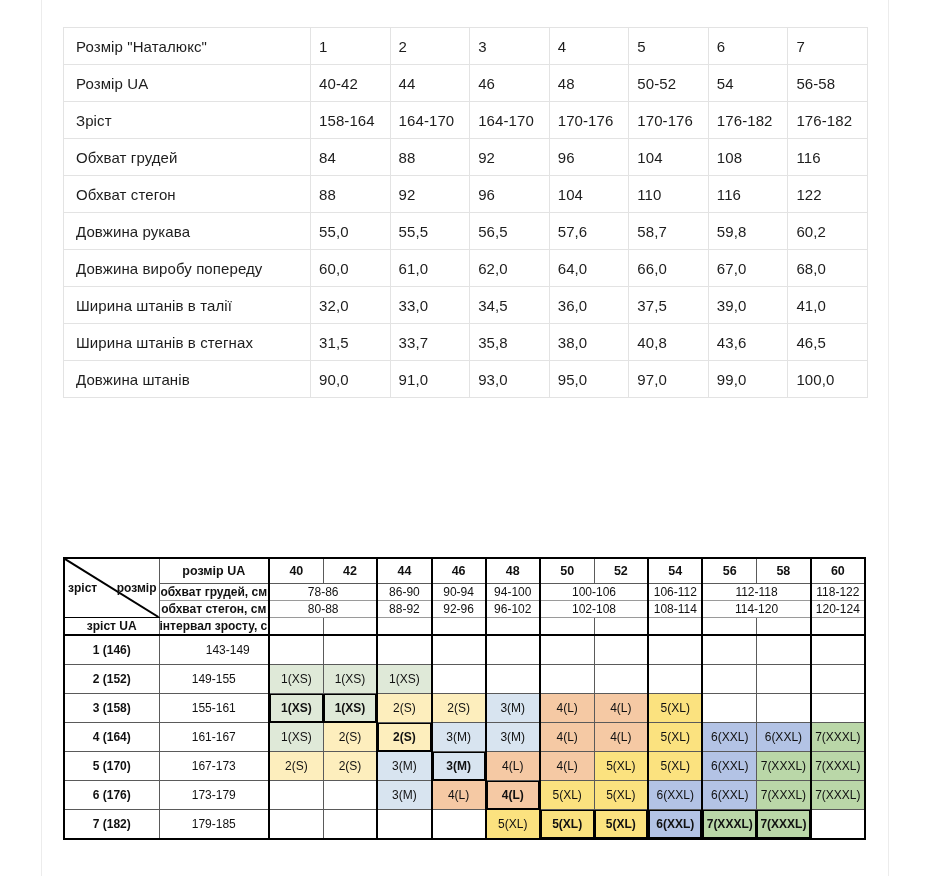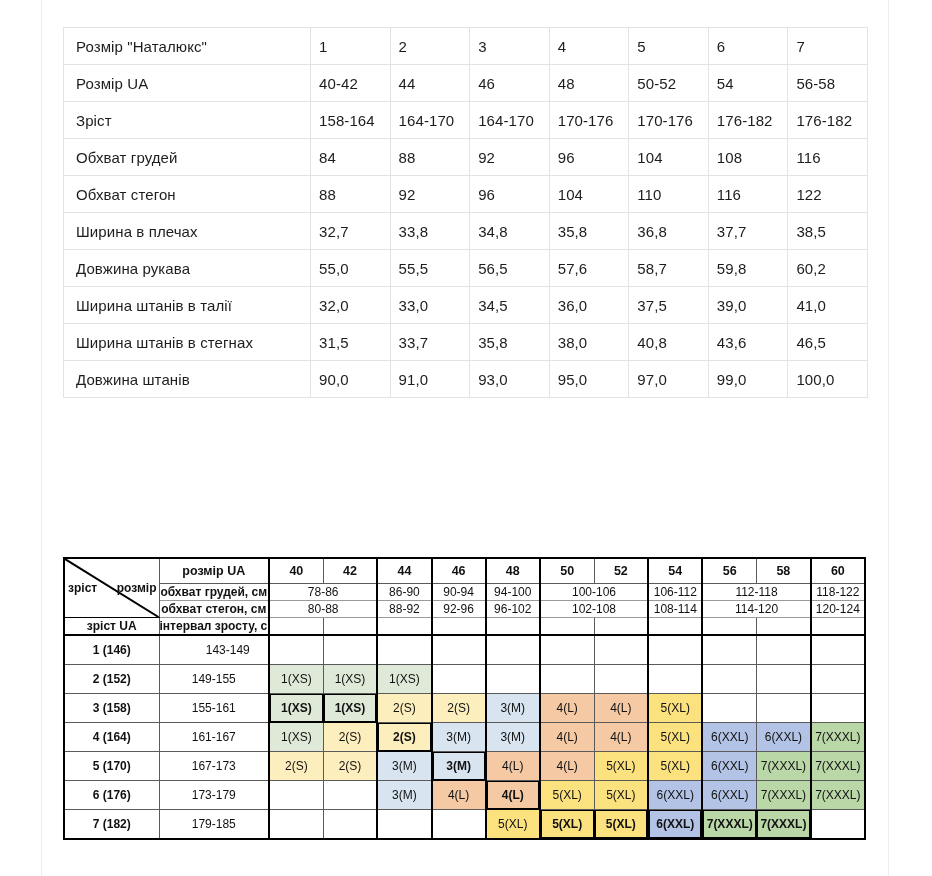--- a/index.html
+++ b/index.html
@@ -97,38 +97,38 @@
         <td class="lbl">Обхват стегон</td>
         <td>88</td>
         <td>92</td>
         <td>96</td>
         <td>104</td>
         <td>110</td>
         <td>116</td>
         <td>122</td>
       </tr>
       <tr>
-        <td class="lbl">Ширина в плечах</td>
-        <td>32,7</td>
-        <td>33,8</td>
-        <td>34,8</td>
-        <td>35,8</td>
-        <td>36,8</td>
-        <td>37,7</td>
-        <td>38,5</td>
-      </tr>
-      <tr>
         <td class="lbl">Довжина рукава</td>
         <td>55,0</td>
         <td>55,5</td>
         <td>56,5</td>
         <td>57,6</td>
         <td>58,7</td>
         <td>59,8</td>
         <td>60,2</td>
+      </tr>
+      <tr>
+        <td class="lbl">Довжина  виробу попереду</td>
+        <td>60,0</td>
+        <td>61,0</td>
+        <td>62,0</td>
+        <td>64,0</td>
+        <td>66,0</td>
+        <td>67,0</td>
+        <td>68,0</td>
       </tr>
       <tr>
         <td class="lbl">Ширина штанів в талії</td>
         <td>32,0</td>
         <td>33,0</td>
         <td>34,5</td>
         <td>36,0</td>
         <td>37,5</td>
         <td>39,0</td>
         <td>41,0</td>

